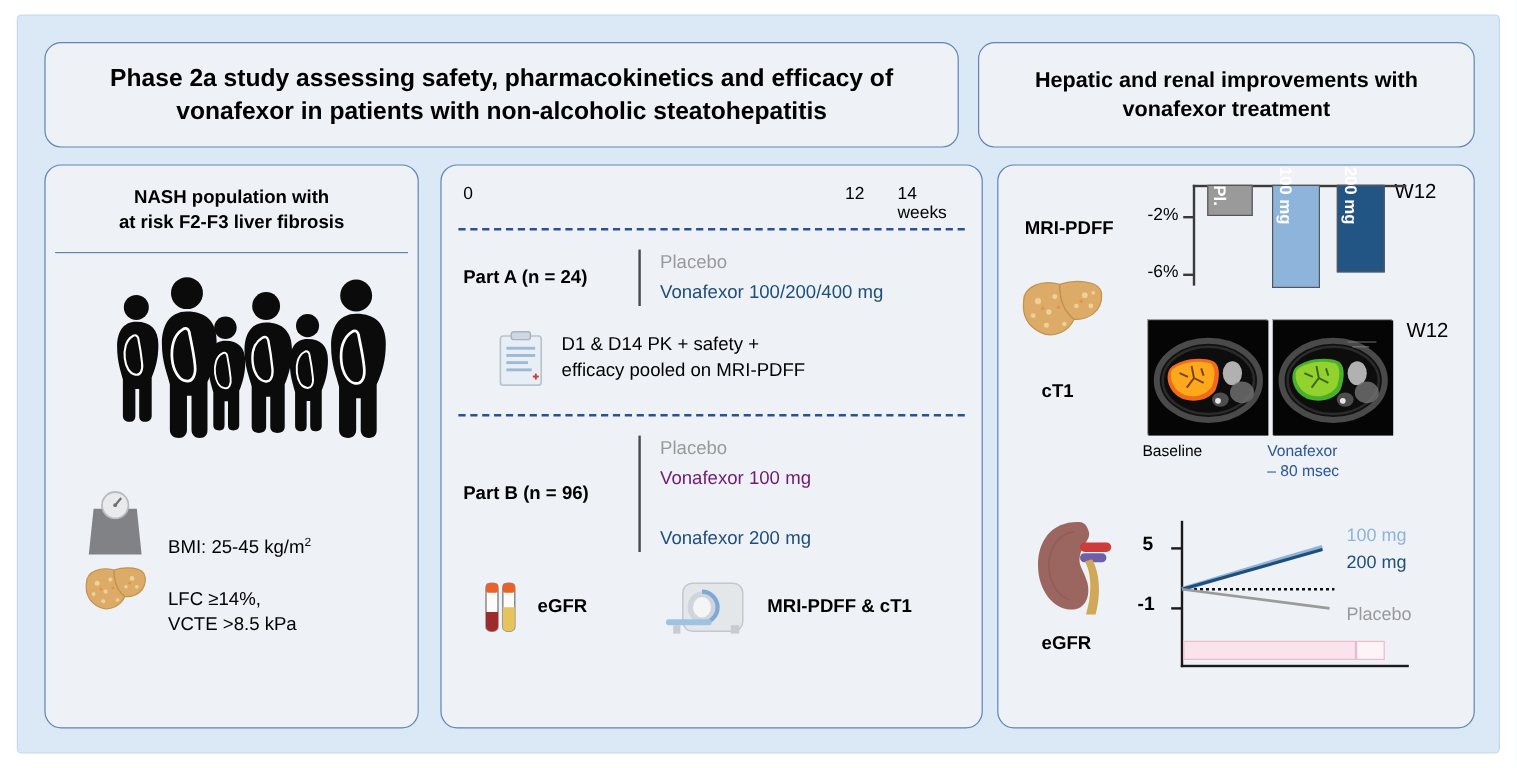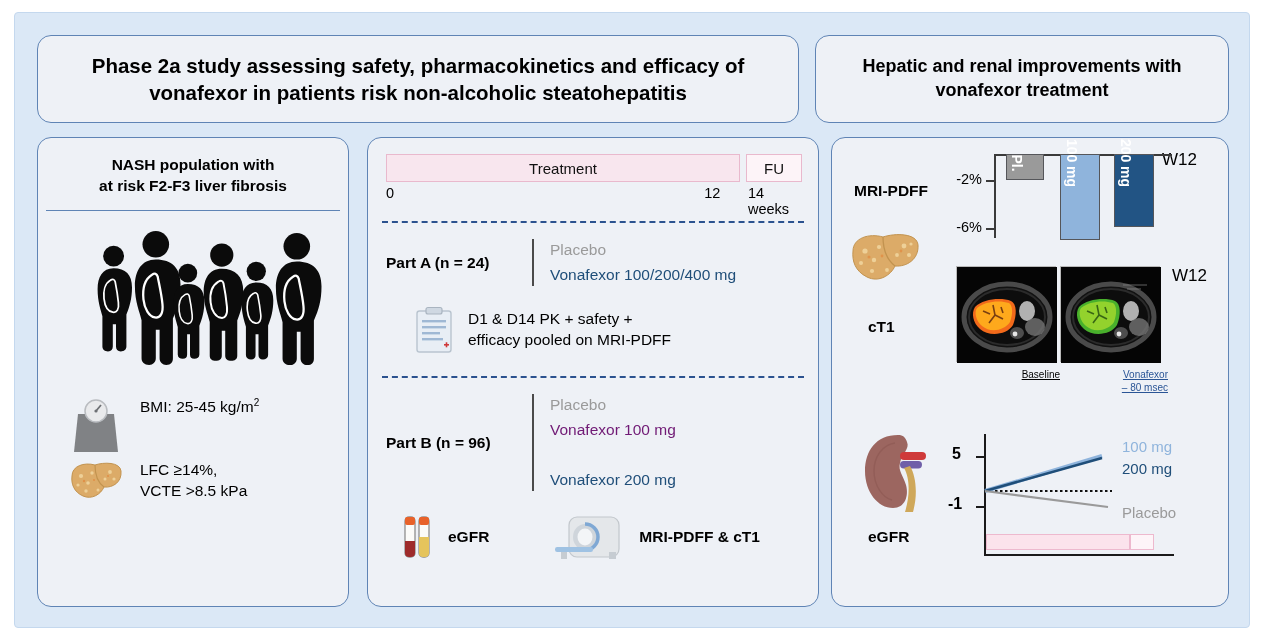--- a/index.html
+++ b/index.html
@@ -41,21 +41,21 @@
   .lp-head {
     text-align: center; font-weight: bold; font-size: 15.5px;
     color: #000; line-height: 1.36; padding: 16px 10px 0;
   }
   .lp-rule {
     height: 0; border-top: 1.3px solid #5f84b5;
     margin: 14px 8px 0;
   }
   .people { position: relative; height: 150px; margin-top: 10px; }
   .crit { position: absolute; left: 0; right: 0; }
-  .crit-row { display: flex; align-items: flex-start; gap: 16px; padding-left: 30px; height: 72px; }
+  .crit-row { display: flex; align-items: flex-end; gap: 16px; padding-left: 30px; height: 72px; }
   .crit-ico { width: 56px; height: 62px; flex: 0 0 56px; position: relative; }
   .crit-txt { font-size: 15.5px; color: #000; line-height: 1.34; }
   .crit-txt sup { font-size: 10px; vertical-align: super; }
 
   
   #panel-mid { left: 352px; top: 124px; width: 452px; height: 470px; }
   .tl-wrap { position: relative; margin: 16px 16px 0 18px; }
   .tl-bars { display: flex; align-items: stretch; gap: 6px; height: 28px; }
   .tl-treat {
     flex: 1 1 auto; background: #f8e6ee; border: 1.2px solid #e9b9cd;
@@ -101,41 +101,41 @@
   .bar { position: absolute; top: 0; border: 1.4px solid #55565a; }
   .bar span {
     position: absolute; left: 50%; top: 8px;
     transform: translateX(-50%) rotate(90deg);
     transform-origin: center top;
     white-space: nowrap; font-size: 14px; font-weight: 600; color: #fff;
   }
 
   
   .mri { position: absolute; background: #000; border: 1px solid #b9b9b9; }
-  .mri-cap { position: absolute; font-size: 10px; text-align: right; line-height: 1.3; text-decoration: underline; }
+  .mri-cap { position: absolute; font-size: 13px; text-align: left; line-height: 1.3; }
 
   
   .lchart { position: absolute; }
   .lc-yaxis { position: absolute; width: 1.8px; background: #1a1a1a; }
   .lc-xaxis { position: absolute; height: 1.8px; background: #1a1a1a; }
   .lc-tick { position: absolute; height: 1.6px; width: 9px; background: #1a1a1a; }
   .lc-ticklbl { position: absolute; font-size: 16px; font-weight: bold; color: #000; }
   .lc-leg { position: absolute; font-size: 15px; }
   .lc-pink { position: absolute; background: #fbe3ec; border: 1px solid #edb9ce; }
   .lc-pink-fu { position: absolute; background: #fdf4f8; border: 1px solid #edb9ce; }
 
   svg { display: block; overflow: visible; }
 </style>
 </head>
 <body>
 
 <div class="outer">
 
   <div class="panel" id="title-left">
-    <div class="title-text">Phase 2a study assessing safety, pharmacokinetics and efficacy of vonafexor in patients risk non-alcoholic steatohepatitis</div>
+    <div class="title-text">Phase 2a study assessing safety, pharmacokinetics and efficacy of vonafexor in patients with non-alcoholic steatohepatitis</div>
   </div>
 
   <div class="panel" id="title-right">
     <div class="title-text">Hepatic and renal improvements with vonafexor treatment</div>
   </div>
 
   <div class="panel" id="panel-left">
     <div class="lp-head">
       <div>NASH population with</div>
       <div>at risk F2-F3 liver fibrosis</div>
@@ -230,24 +230,20 @@
           <div>VCTE &gt;8.5 kPa</div>
         </div>
       </div>
     </div>
 
   </div>
 
   <div class="panel" id="panel-mid">
 
     <div class="tl-wrap">
-      <div class="tl-bars">
-        <div class="tl-treat">Treatment</div>
-        <div class="tl-fu">FU</div>
-      </div>
       <div class="tl-ticks">
         <span style="left:0">0</span>
         <span style="left:76.5%">12</span>
         <span style="left:87%">14 weeks</span>
       </div>
     </div>
 
     <div class="dashed"></div>
 
     <div class="part">

